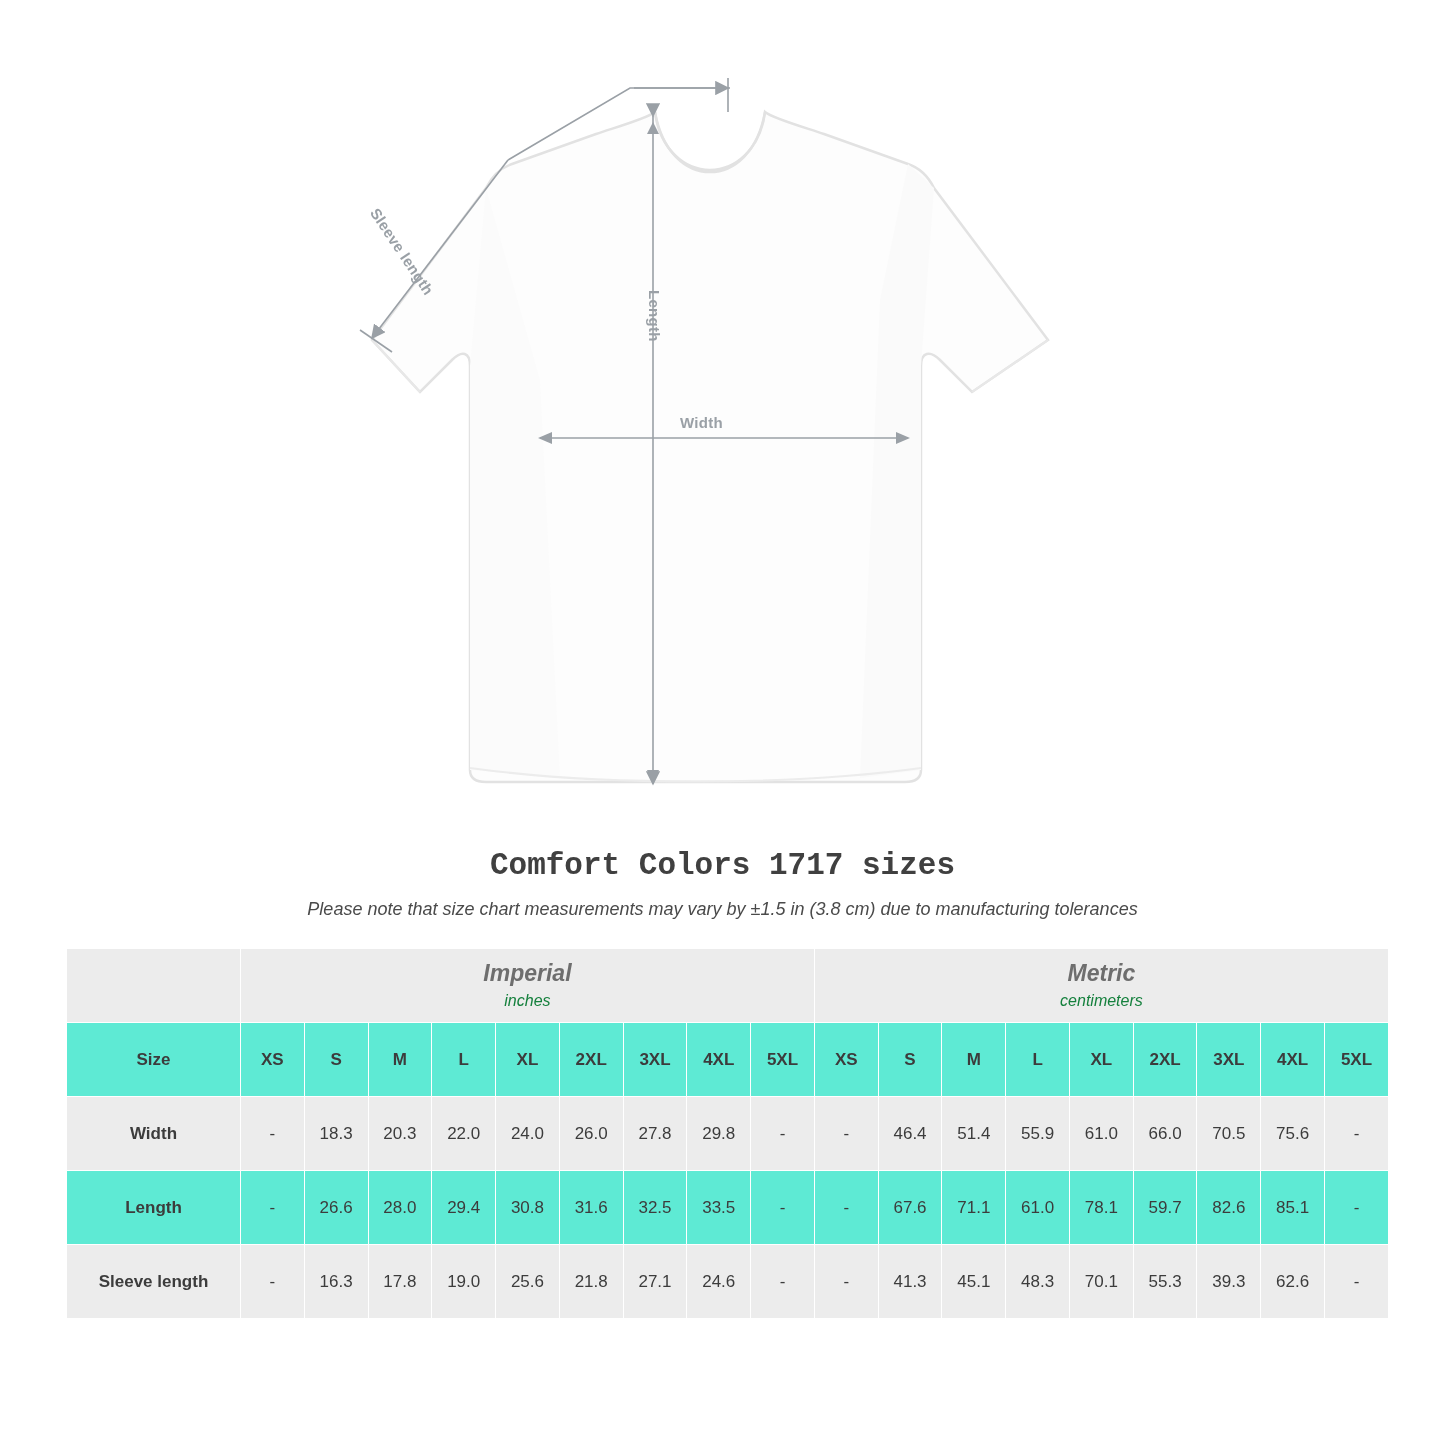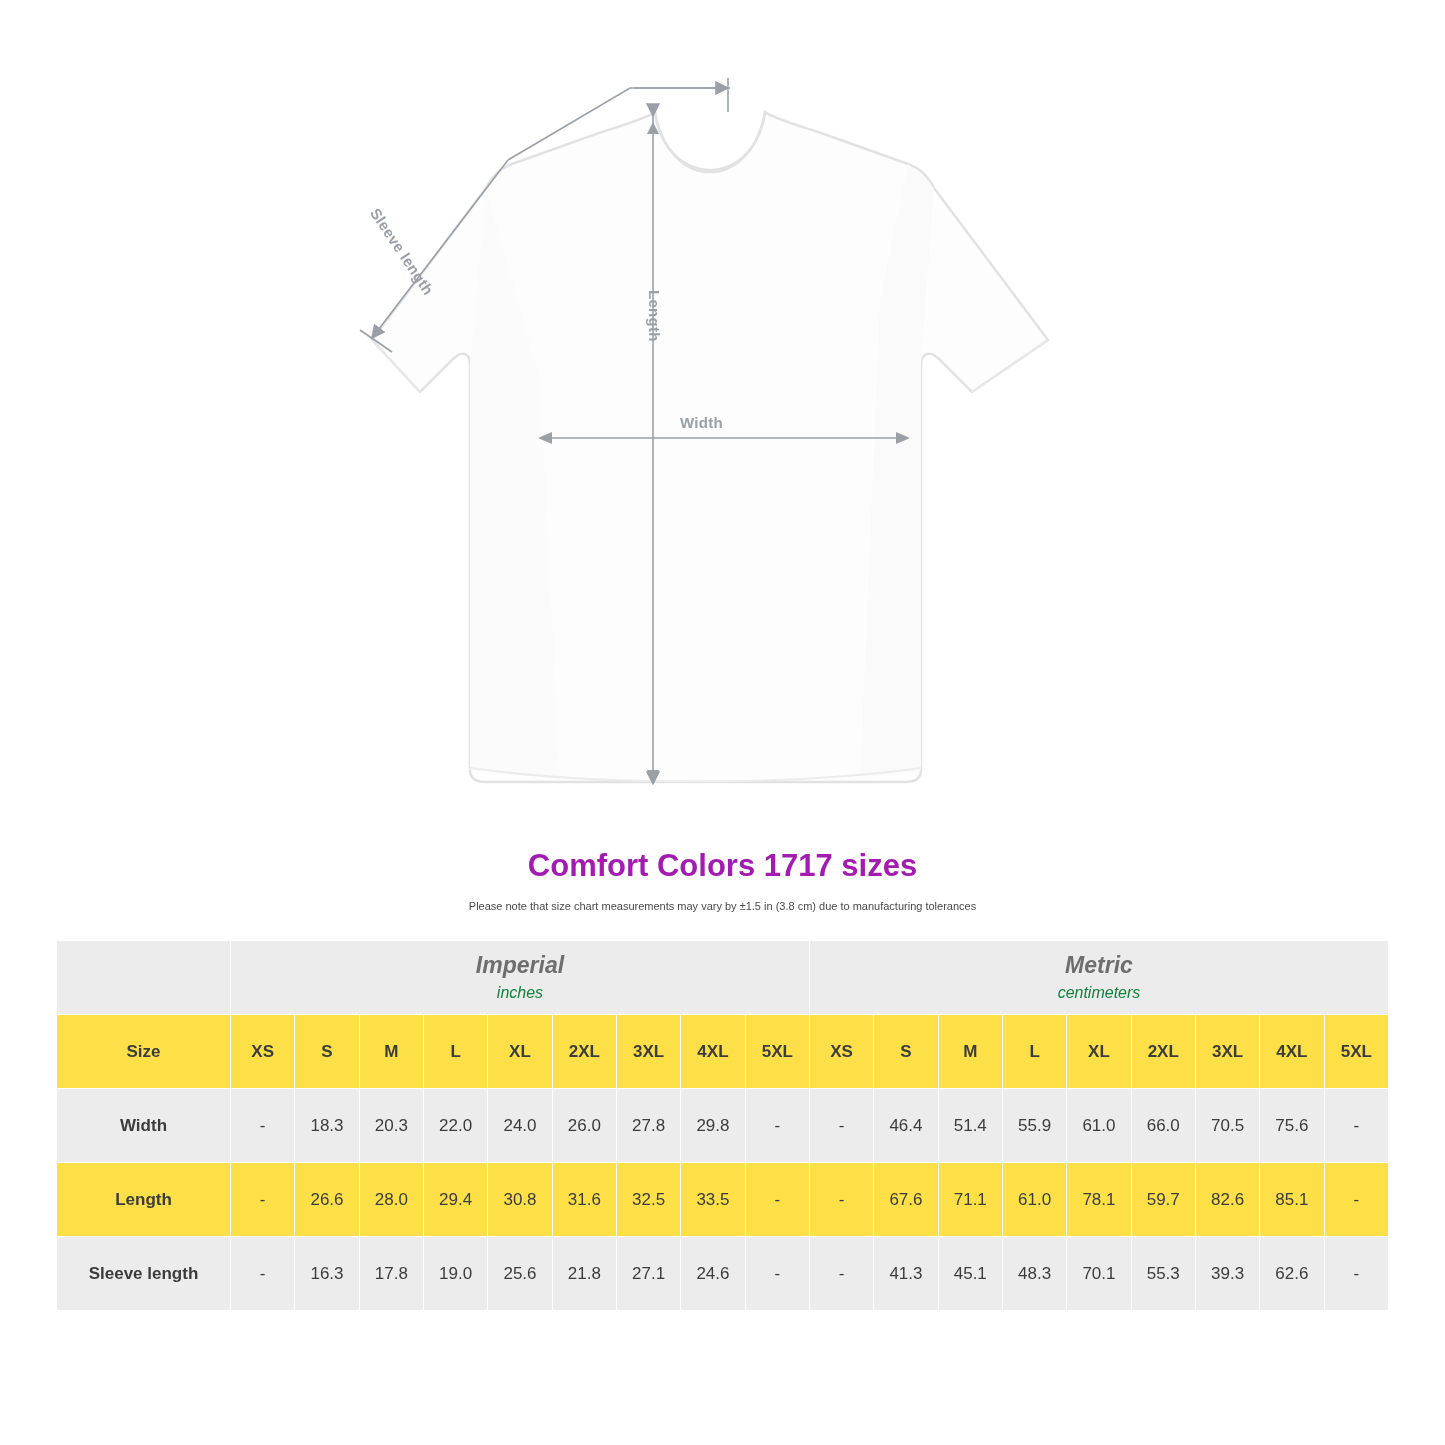--- a/index.html
+++ b/index.html
@@ -40,31 +40,33 @@
     left: 381px; top: 205px;
     transform: rotate(56deg);
     transform-origin: left top;
   }
 
   
   .title-block { text-align: center; margin-top: 18px; }
   .chart-title {
     font-size: 31px;
     font-weight: bold;
-    color: #a21caf;
+    color: #404040;
     margin: 0;
+    font-family: Liberation Mono, monospace;
   }
   .chart-note {
-    font-size: 11px;
+    font-size: 18px;
+    font-style: italic;
     color: #4a4a4a;
     margin: 16px 0 0 0;
   }
 
   
-  .table-wrap { padding: 0 56px; margin-top: 28px; }
+  .table-wrap { padding: 0 56px; margin-top: 28px; margin-left: 10px; }
   table.size-table {
     width: 100%;
     border-collapse: collapse;
     table-layout: fixed;
   }
   table.size-table td, table.size-table th {
     border: 1px solid #ffffff;
     text-align: center;
     font-size: 17px;
     color: #3c3c3c;
@@ -85,21 +87,21 @@
   }
   .unit-sub {
     font-size: 16px;
     font-style: italic;
     color: #15803d;
     line-height: 1.5;
   }
   .head-row td { background: #ffffff; font-weight: bold; font-size: 17px; }
   .head-row td.rowhead { font-weight: bold; font-size: 17px; }
   tr.band td { background: #ececec; }
-  tr.plain td { background: #fde047; }
+  tr.plain td { background: #5eead4; }
   td.rowhead { font-weight: bold; font-size: 17px; color: #3c3c3c; }
   col.label-col { width: 174px; }
 </style>
 </head>
 <body>
 
 <div class="illustration">
   <svg class="shirt-svg" width="1445" height="830" viewBox="0 0 1445 830">
 
     <path d="M655 112

